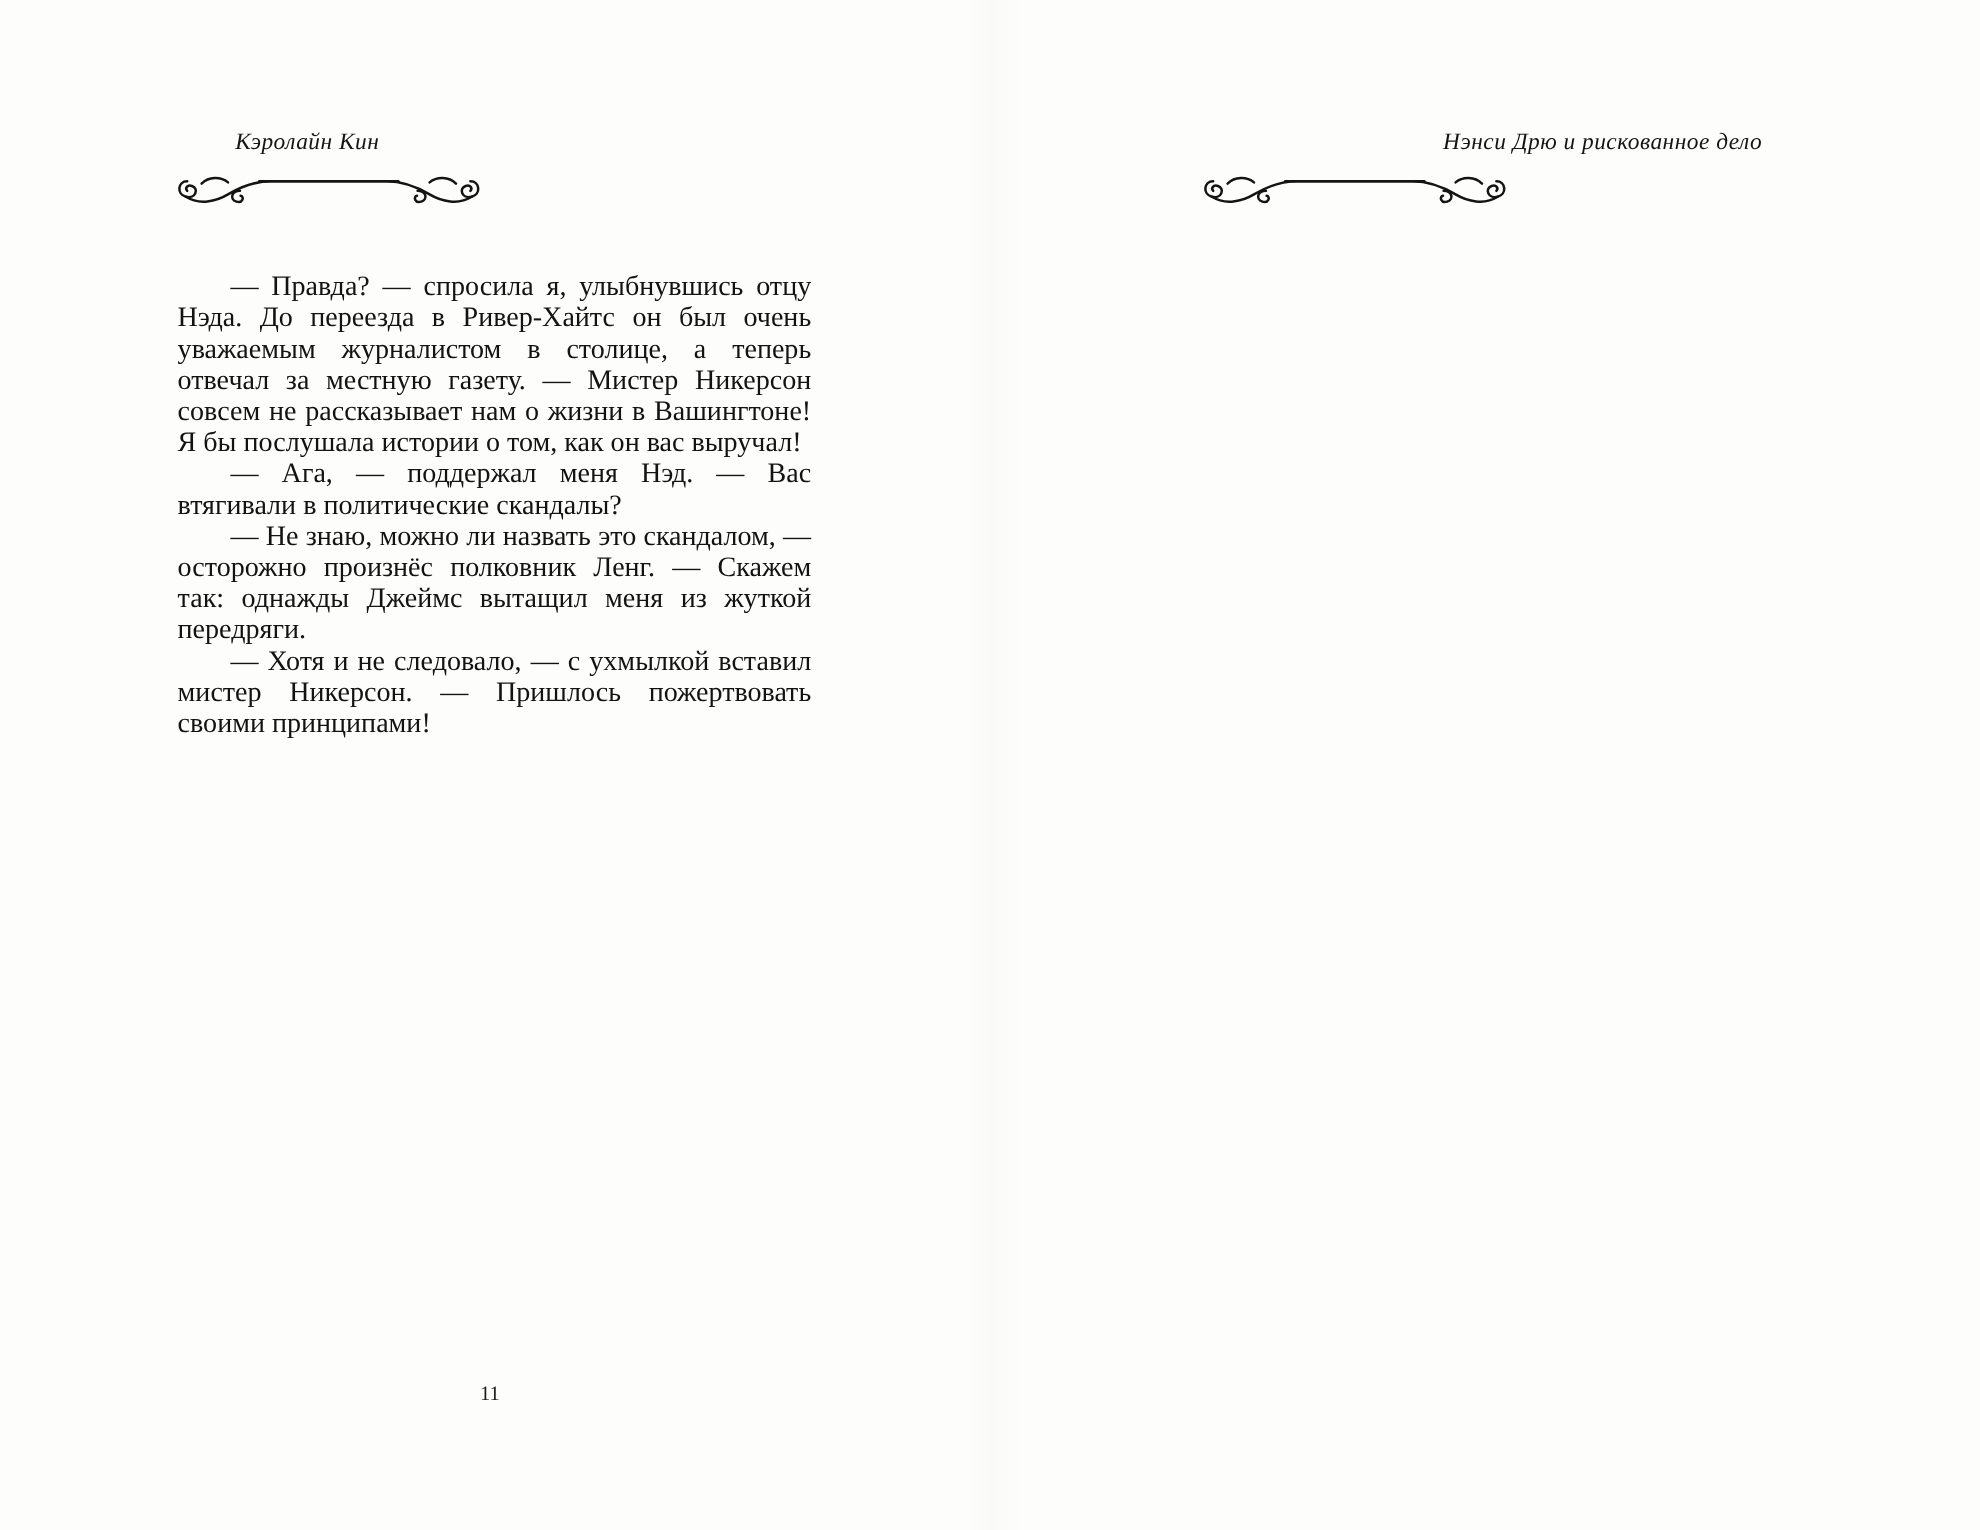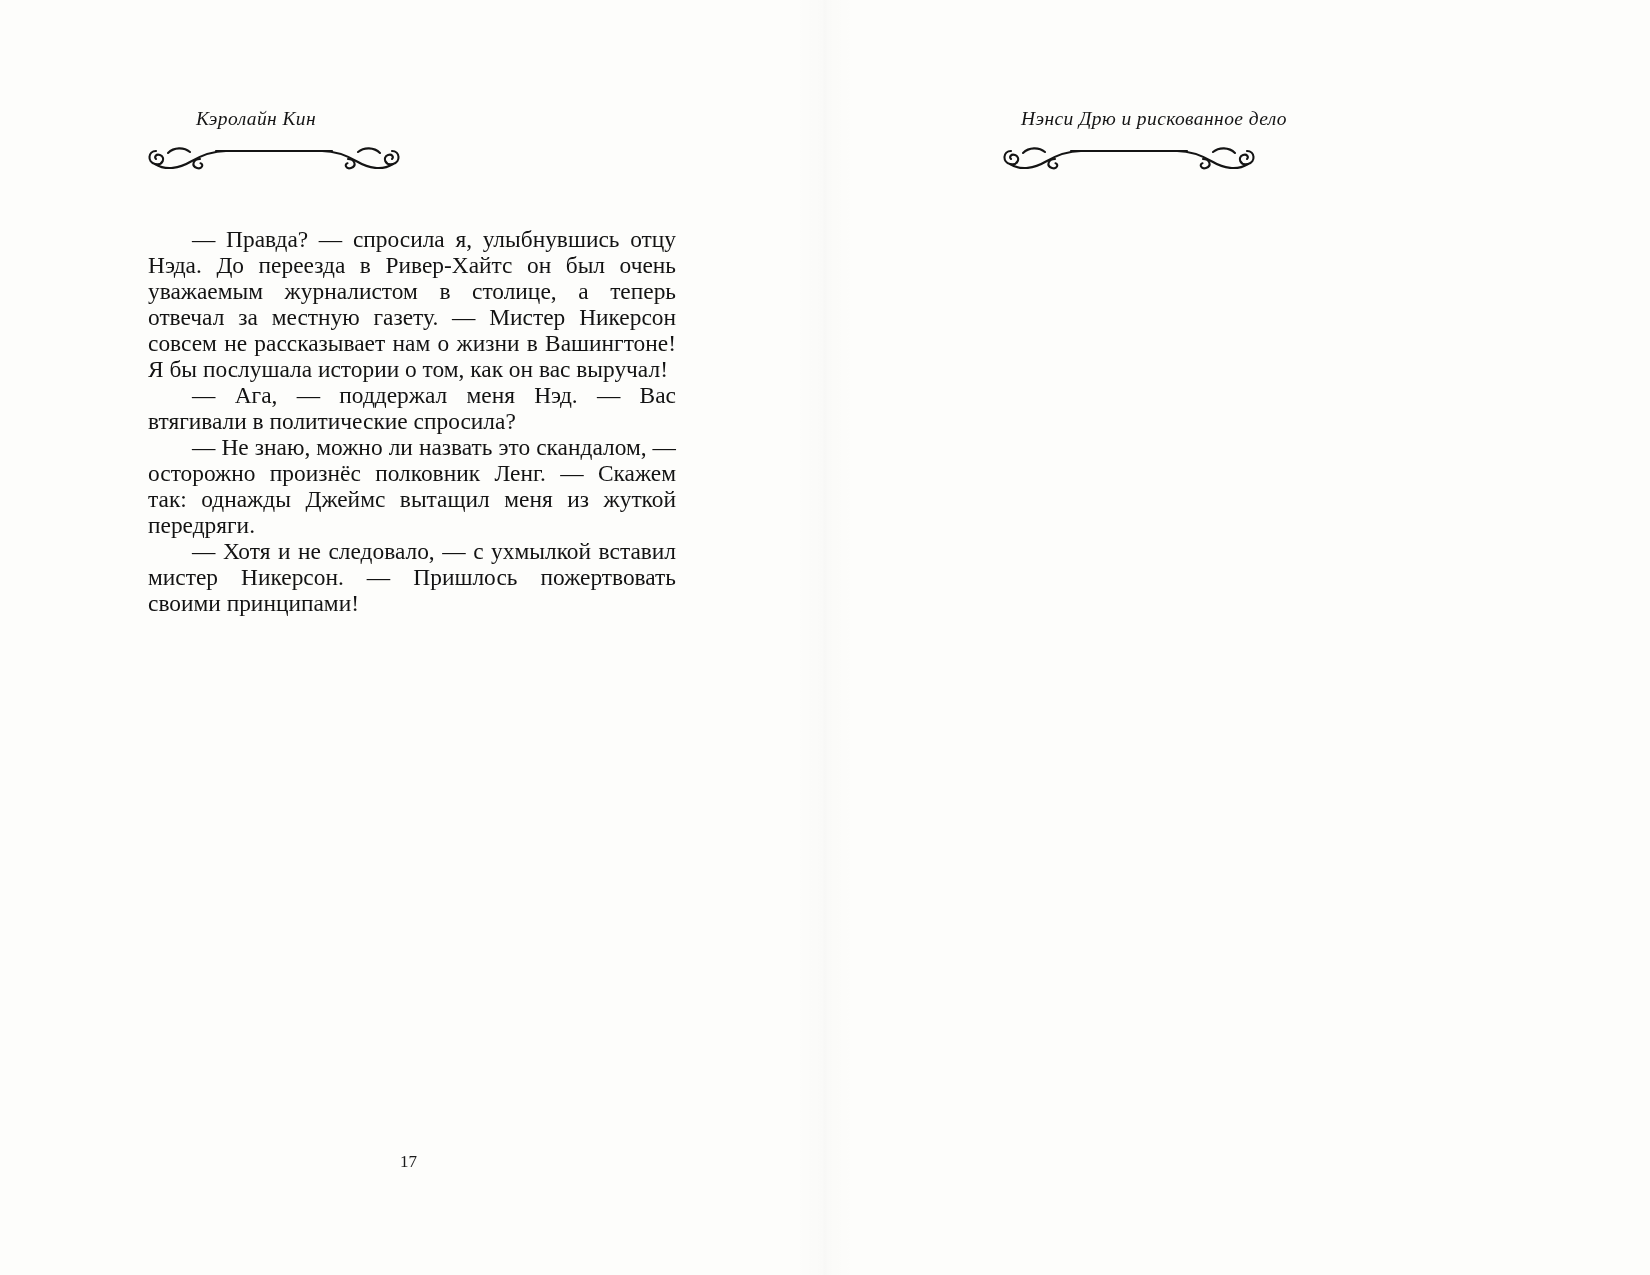--- a/index.html
+++ b/index.html
@@ -59,21 +59,21 @@
   }
   .runhead-title {
     font-style: italic;
     font-size: 19.5px;
     letter-spacing: 0.4px;
     color: #151515;
     white-space: nowrap;
     font-family: "Liberation Serif", "DejaVu Serif", serif;
   }
   .page-left .runhead-title  { margin-left: 196px; }
-  .page-right .runhead-title { margin-left: 196px; }
+  .page-right .runhead-title { margin-left: 196px; text-align: center; }
 
   .ornament {
     margin-top: 5px;
     height: 42px;
   }
   .page-left .ornament  { margin-left: 146px; }
   .page-right .ornament { margin-left: 176px; }
   .ornament svg { display: block; }
 
   
@@ -128,26 +128,26 @@
             <path d="M22 18 C28 12 38 12 44 17"></path>
             <path d="M234 18 C228 12 218 12 212 17"></path>
             <path d="M70 16 L186 16"></path>
           </g>
         </svg>
       </div>
     </div>
 
     <div class="column">
       <p>— Правда? — спросила я, улыбнувшись отцу Нэда. До переезда в Ривер-Хайтс он был очень уважаемым журналистом в столице, а теперь отвечал за местную газету. — Мистер Никерсон совсем не рассказывает нам о жизни в Вашингтоне! Я бы послушала истории о том, как он вас выручал!</p>
-      <p>— Ага, — поддержал меня Нэд. — Вас втягивали в политические спросила?</p>
+      <p>— Ага, — поддержал меня Нэд. — Вас втягивали в политические скандалы?</p>
       <p>— Не знаю, можно ли назвать это скандалом, — осторожно произнёс полковник Ленг. — Скажем так: однажды Джеймс вытащил меня из жуткой передряги.</p>
       <p>— Хотя и не следовало, — с ухмылкой вставил мистер Никерсон. — Пришлось пожертвовать своими принципами!</p>
     </div>
 
-    <div class="folio">17</div>
+    <div class="folio">11</div>
   </div>
 
   <div class="page page-right">
 
     <div class="runhead">
       <div class="runhead-title">Нэнси Дрю и рискованное дело</div>
       <div class="ornament">
         <svg width="256" height="42" viewBox="0 0 256 42" xmlns="http://www.w3.org/2000/svg">
           <g fill="none" stroke="#141414" stroke-width="2.1" stroke-linecap="round">
             <path d="M10 16 C2 16 1 27 9 29 C17 31 20 22 14 20 C10 18.6 8 22 10 24"></path>

